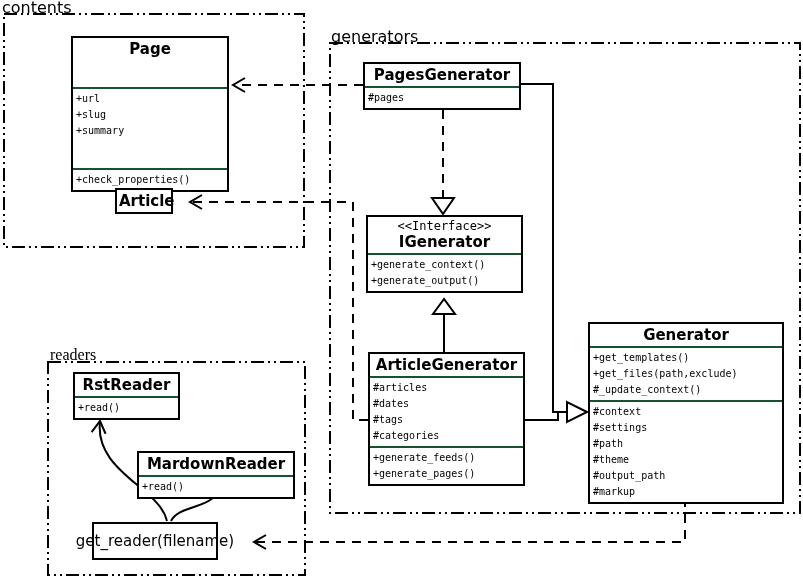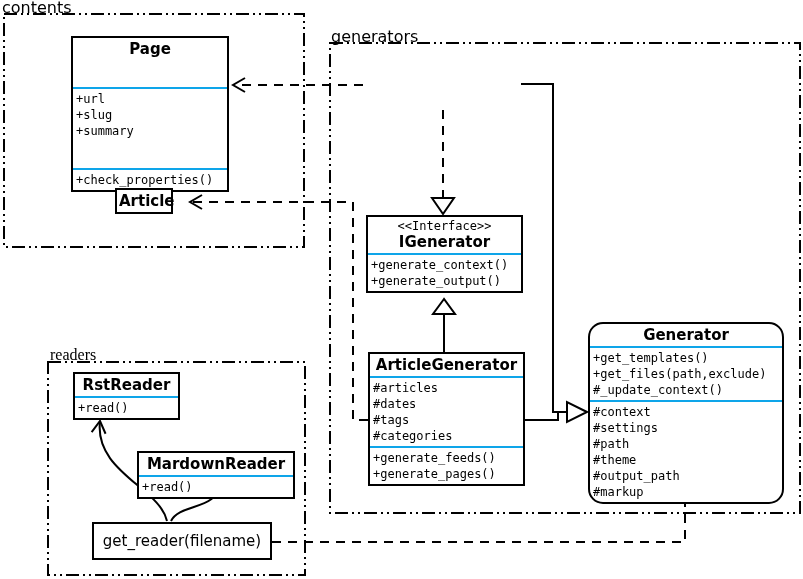--- a/index.html
+++ b/index.html
@@ -22,22 +22,22 @@
   }
   .uml-title{
     font-weight:bold;font-size:15px;line-height:18px;text-align:center;
     padding:2px 2px;white-space:nowrap;
   }
   .stereotype{
     display:block;font-family:"DejaVu Sans Mono",monospace;font-weight:normal;
     font-size:12px;line-height:14px;
   }
   .members{
-    font-family:"DejaVu Sans Mono",monospace;font-size:12px;line-height:16px;
-    padding:2px 3px;white-space:pre-line;border-top:2px solid #0ea5e9;
+    font-family:"DejaVu Sans Mono",monospace;font-size:10px;line-height:16px;
+    padding:2px 3px;white-space:pre-line;border-top:2px solid #14532d;
   }
   .plain-label-box{
     position:absolute;box-sizing:border-box;background:#fff;border:2px solid #000;
     display:flex;align-items:center;justify-content:center;
     font-size:15px;white-space:nowrap;
   }
 </style>
 </head>
 <body>
 
@@ -87,41 +87,45 @@
     <div class="members">+url
 +slug
 +summary</div>
     <div class="members">+check_properties()</div>
   </div>
 
   <div class="uml-class" style="left:115px;top:188px;width:58px;">
     <div class="uml-title">Article</div>
   </div>
 
+  <div class="uml-class" style="left:363px;top:62px;width:158px;">
+    <div class="uml-title">PagesGenerator</div>
+    <div class="members">#pages</div>
+  </div>
 
   <div class="uml-class" style="left:368px;top:352px;width:157px;">
     <div class="uml-title">ArticleGenerator</div>
     <div class="members">#articles
 #dates
 #tags
 #categories</div>
     <div class="members">+generate_feeds()
 +generate_pages()</div>
   </div>
 
   <div class="uml-class" style="left:366px;top:215px;width:157px;">
     <div class="uml-title">
       <span class="stereotype">&lt;&lt;Interface&gt;&gt;</span>
       <span>IGenerator</span>
     </div>
     <div class="members">+generate_context()
 +generate_output()</div>
   </div>
 
-  <div class="uml-class" style="left:588px;top:322px;width:196px;border-radius:15px;">
+  <div class="uml-class" style="left:588px;top:322px;width:196px;">
     <div class="uml-title">Generator</div>
     <div class="members">+get_templates()
 +get_files(path,exclude)
 #_update_context()</div>
     <div class="members">#context
 #settings
 #path
 #theme
 #output_path
 #markup</div>
@@ -130,17 +134,17 @@
   <div class="uml-class" style="left:73px;top:372px;width:107px;">
     <div class="uml-title">RstReader</div>
     <div class="members">+read()</div>
   </div>
 
   <div class="uml-class" style="left:137px;top:430px;width:158px;margin-top:21px;">
     <div class="uml-title">MardownReader</div>
     <div class="members">+read()</div>
   </div>
 
-  <div class="plain-label-box" style="left:92px;top:522px;width:180px;height:38px;">
+  <div class="plain-label-box" style="left:92px;top:522px;width:126px;height:38px;">
     <span>get_reader(filename)</span>
   </div>
 
 </div>
 
 </body></html>

